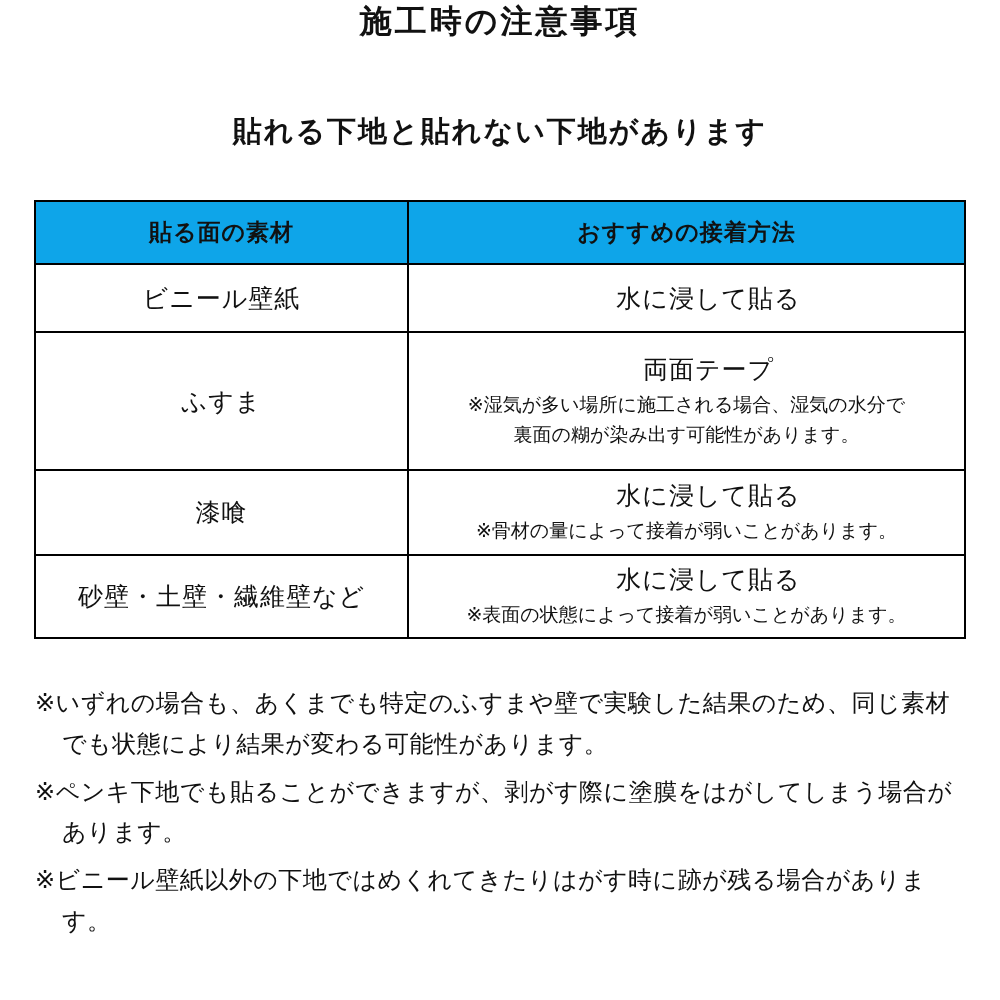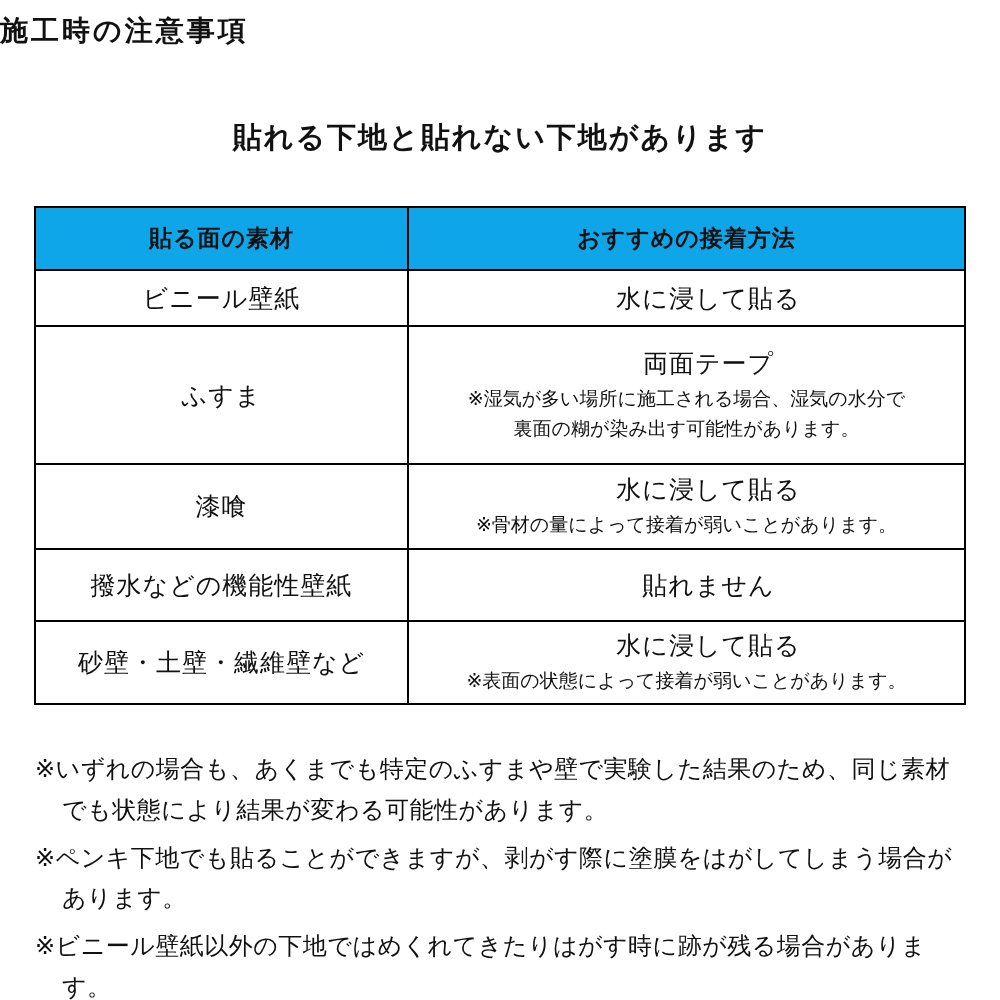--- a/index.html
+++ b/index.html
@@ -10,24 +10,24 @@
     overflow: hidden;
   }
   body {
     font-family: "Liberation Sans", "DejaVu Sans", sans-serif;
     color: #111111;
   }
   .page { width: 1000px; height: 1000px; }
 
   .title {
     font-family: "Liberation Serif", "DejaVu Serif", serif;
-    font-size: 28px;
+    font-size: 32px;
     font-weight: 700;
+    text-align: center;
     letter-spacing: 3px;
-    padding-top: 12px;
   }
   .subtitle {
     font-size: 29px;
     font-weight: 700;
     text-align: center;
     letter-spacing: 2px;
     margin-top: 68px;
   }
 
   table.materials-table {
@@ -55,21 +55,21 @@
   td.material-cell { font-size: 25px; font-weight: 500; letter-spacing: 1px; }
   .method-main { font-size: 25px; font-weight: 500; letter-spacing: 1px; margin-left: 44px; }
   .method-note {
     font-size: 19px;
     font-weight: 500;
     margin-top: 4px;
     line-height: 1.55;
     white-space: pre-line;
   }
 
-  tr.row-h1 td { height: 56px; border-radius: 26px; }
+  tr.row-h1 td { height: 68px; border-radius: 26px; }
   tr.row-h2 td { height: 138px; }
   tr.row-h3 td { height: 85px; }
   tr.row-h4 td { height: 72px; }
   tr.row-h5 td { height: 83px; }
 
   .footnotes {
     width: 930px;
     margin: 44px auto 0 auto;
   }
   .footnote {
@@ -118,26 +118,20 @@
 裏面の糊が染み出す可能性があります。</div>
         </td>
       </tr>
       <tr class="row-h3">
         <td class="material-cell">漆喰</td>
         <td>
           <div class="method-main">水に浸して貼る</div>
           <div class="method-note">※骨材の量によって接着が弱いことがあります。</div>
         </td>
       </tr>
-      <tr class="row-h4">
-        <td class="material-cell">撥水などの機能性壁紙</td>
-        <td>
-          <div class="method-main">貼れません</div>
-        </td>
-      </tr>
       <tr class="row-h5">
         <td class="material-cell">砂壁・土壁・繊維壁など</td>
         <td>
           <div class="method-main">水に浸して貼る</div>
           <div class="method-note">※表面の状態によって接着が弱いことがあります。</div>
         </td>
       </tr>
     </tbody>
   </table>
 

